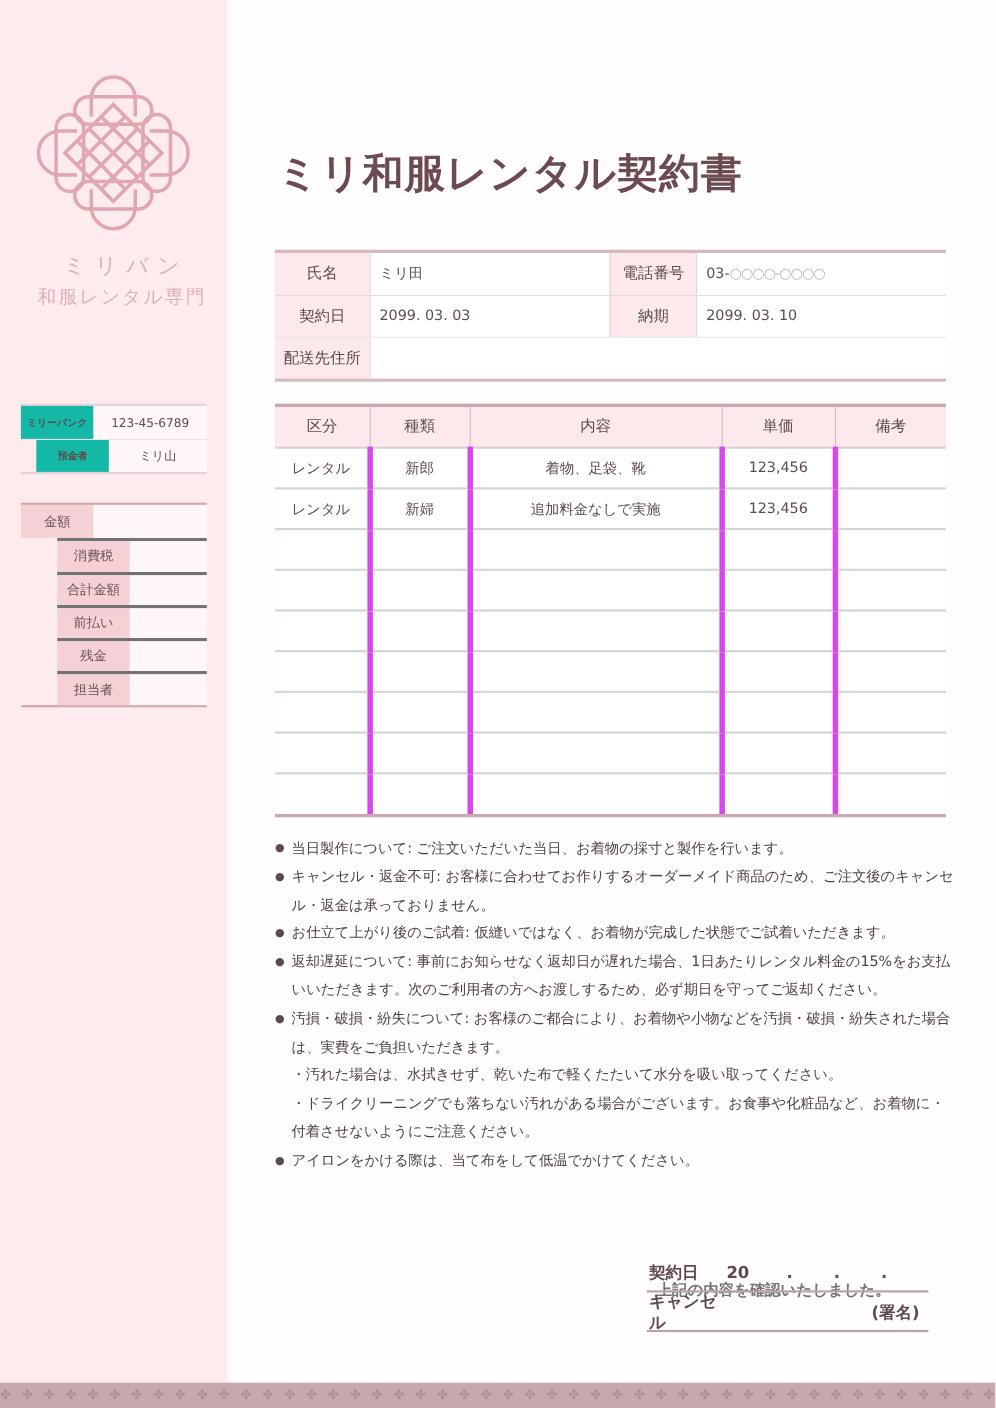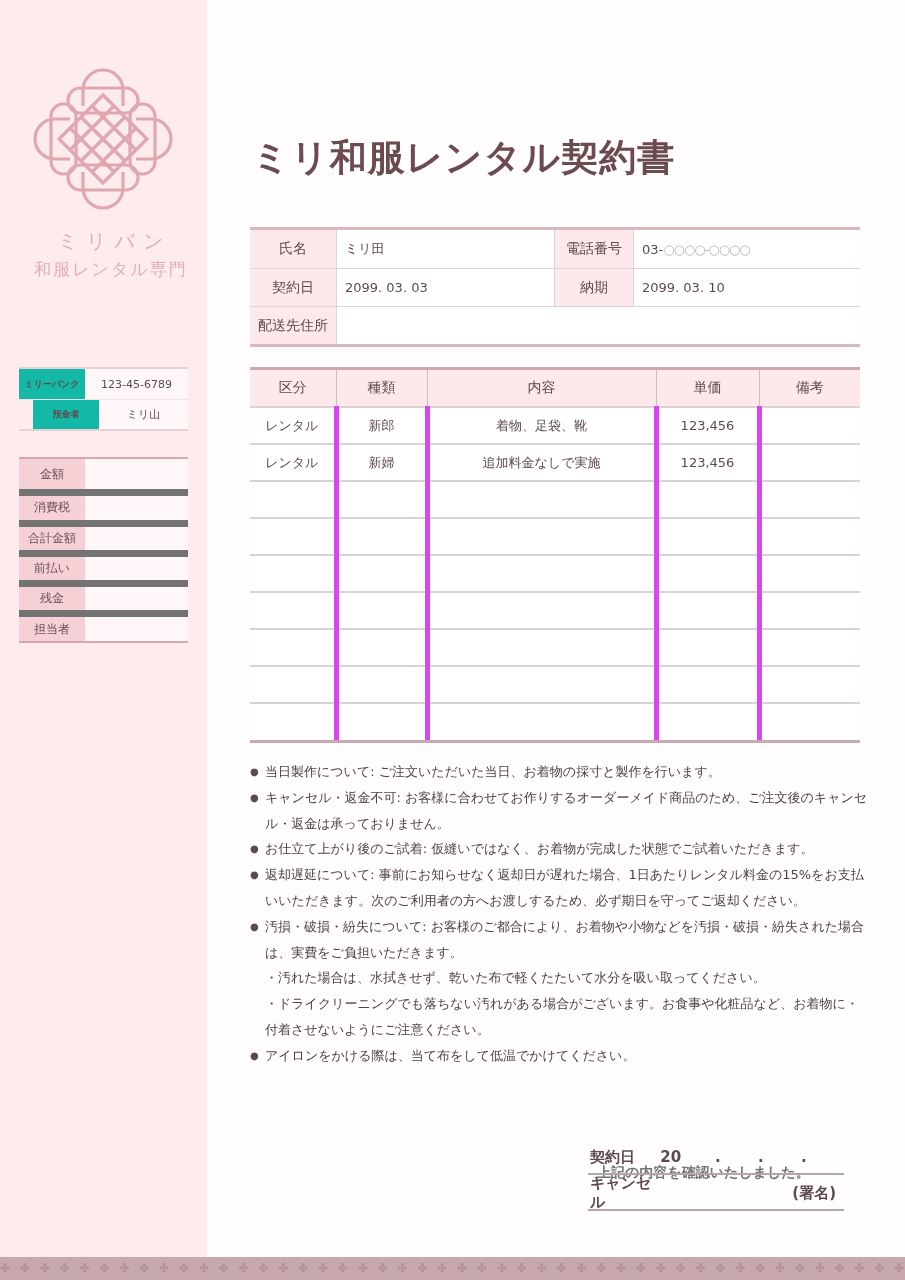--- a/index.html
+++ b/index.html
@@ -12,21 +12,21 @@
   .brand2 { position: absolute; left: 0; width: 222px; top: 258px; text-align: center; font-size: 17px; letter-spacing: 2px; color: #e0b0b8; }
 
   .bank { position: absolute; left: 19px; top: 367px; width: 169px; border-top: 2px solid #e6d2d5; border-bottom: 2px solid #e6d2d5; }
   .bank-row { display: flex; height: 30px; }
   .bank-row + .bank-row { border-top: 1px solid #f1e2e4; padding-left: 14px; }
   .bank-label { width: 66px; background: #14b8a6; font-size: 9px; font-weight: bold; display: flex; align-items: center; justify-content: center; color: #5e4a4e; }
   .bank-val { flex: 1; background: #fff6f7; font-size: 11px; display: flex; align-items: center; justify-content: center; color: #5e4a4e; }
 
   .totals { position: absolute; left: 19px; top: 457px; width: 169px; border-top: 2px solid #d4a6ad; border-bottom: 2px solid #d4a6ad; }
   .tot-row { display: flex; height: 30.3px; }
-  .tot-row + .tot-row { border-top: 7px solid #737373; }
+  .tot-row + .tot-row { border-top: 3px solid #737373; margin-left: 33px; }
   .tot-label { width: 66px; background: #f5d1d6; font-size: 12px; display: flex; align-items: center; justify-content: center; color: #6a5054; }
   .tot-val { flex: 1; background: #fff6f7; }
 
   .title { position: absolute; left: 252px; top: 133px; font-size: 37px; font-weight: bold; color: #6b4a50; letter-spacing: 1px; }
 
   .info { position: absolute; left: 250px; top: 227px; width: 610px; border-top: 3px solid #d8b8bd; border-bottom: 3px solid #d8b8bd; }
   .info-row { display: flex; height: 38px; }
   .info-row + .info-row { border-top: 1px solid #ddd4d6; }
   .info-label { width: 86px; background: #fde8eb; font-size: 14px; display: flex; align-items: center; justify-content: center; color: #5e4a4e; }
   .info-val { display: flex; align-items: center; padding-left: 8px; font-size: 13px; color: #5e4a4e; background: #fff; }

